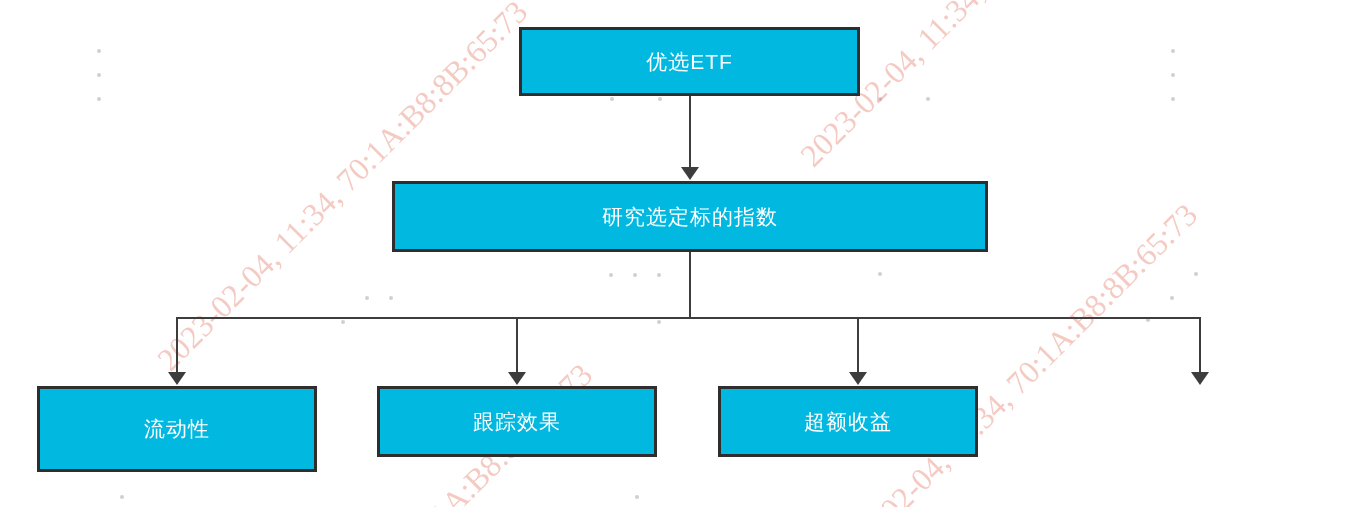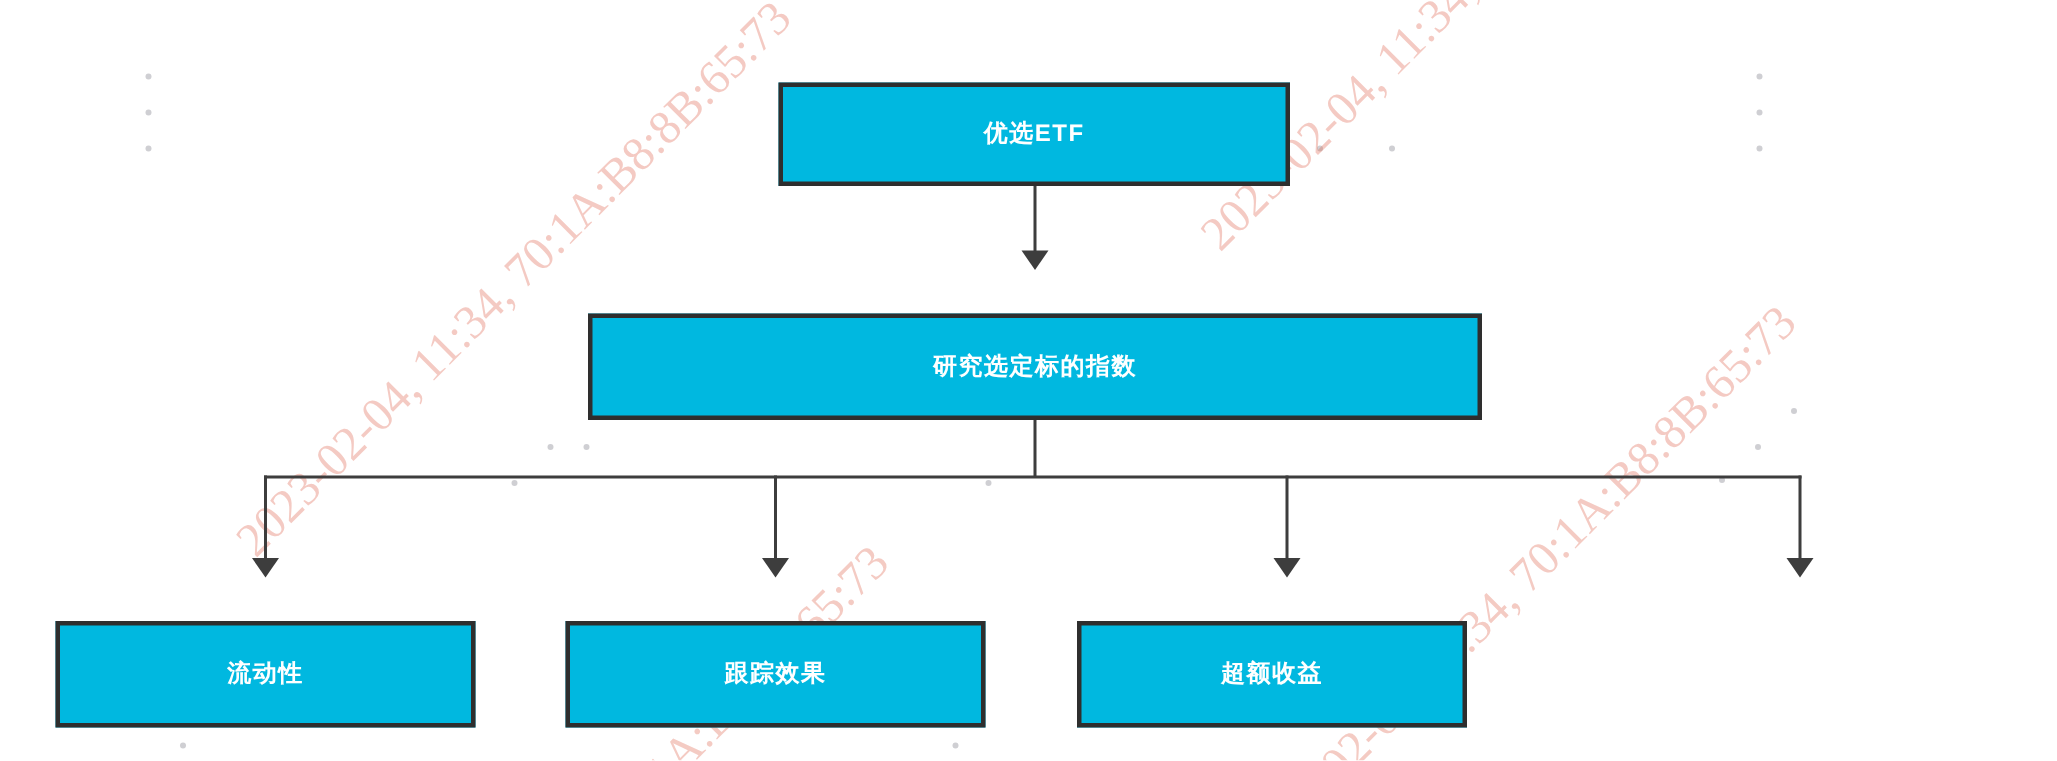--- a/index.html
+++ b/index.html
@@ -10,30 +10,29 @@
     background:#ffffff;
     font-family:"Liberation Sans","DejaVu Sans",sans-serif;
   }
   
   .node{
     position:absolute;
     box-sizing:border-box;
     background:var(--node-fill,#00b8e0);
     border:3px solid var(--node-border,#2e2e2e);
     color:var(--node-text,#ffffff);
-    font-weight:bold;
-    font-size:16px;
+    font-weight:normal;
+    font-size:21px;
     letter-spacing:1px;
     display:flex;align-items:center;justify-content:center;
     z-index:4;
-    margin-top:28px;
   }
   .node-root  {left:519px; top:27px;  width:341px; height:69px;}
   .node-mid   {left:392px; top:181px; width:596px; height:71px;text-align:center;}
-  .node-leaf1 {left:37px;   top:386px; width:280px; height:71px;}
+  .node-leaf1 {left:37px;   top:386px; width:280px; height:86px;}
   .node-leaf2 {left:377px;  top:386px; width:280px; height:71px;}
   .node-leaf3 {left:718px;  top:386px; width:260px; height:71px;}
   .node-leaf4 {left:1060px; top:386px; width:280px; height:71px;}
   
   .line{position:absolute;background:var(--conn,#3d3d3d);z-index:3;}
   .vline{width:2px;}
   .hline{height:2px;}
   .arrowhead{
     position:absolute;width:0;height:0;z-index:3;
     border-left:9px solid transparent;

